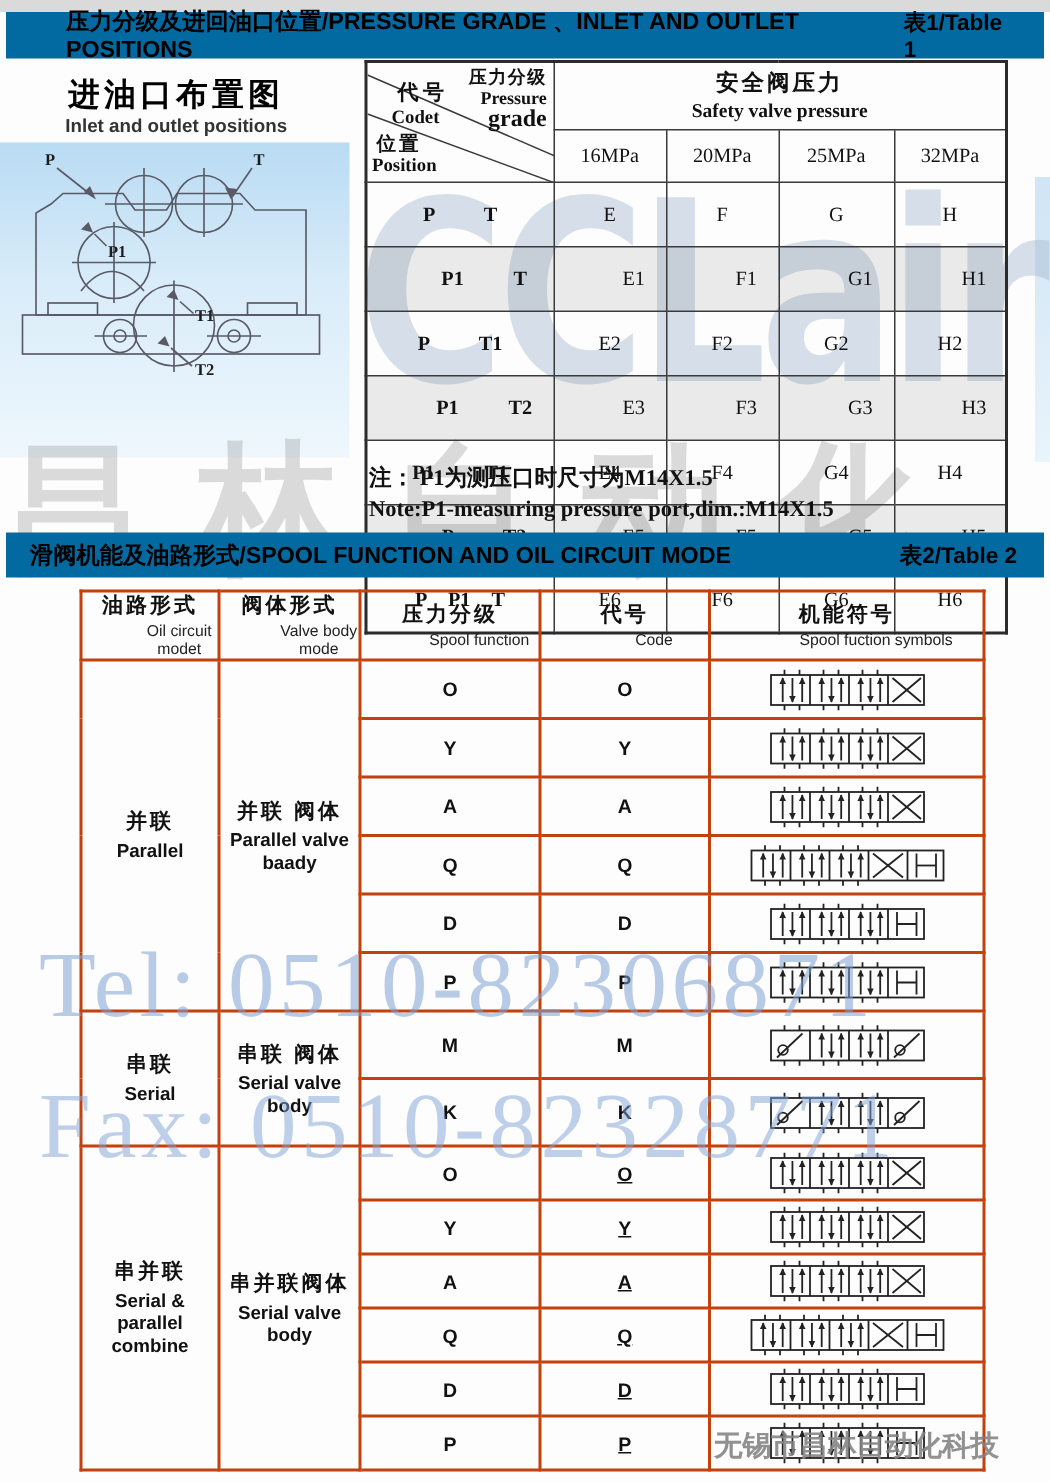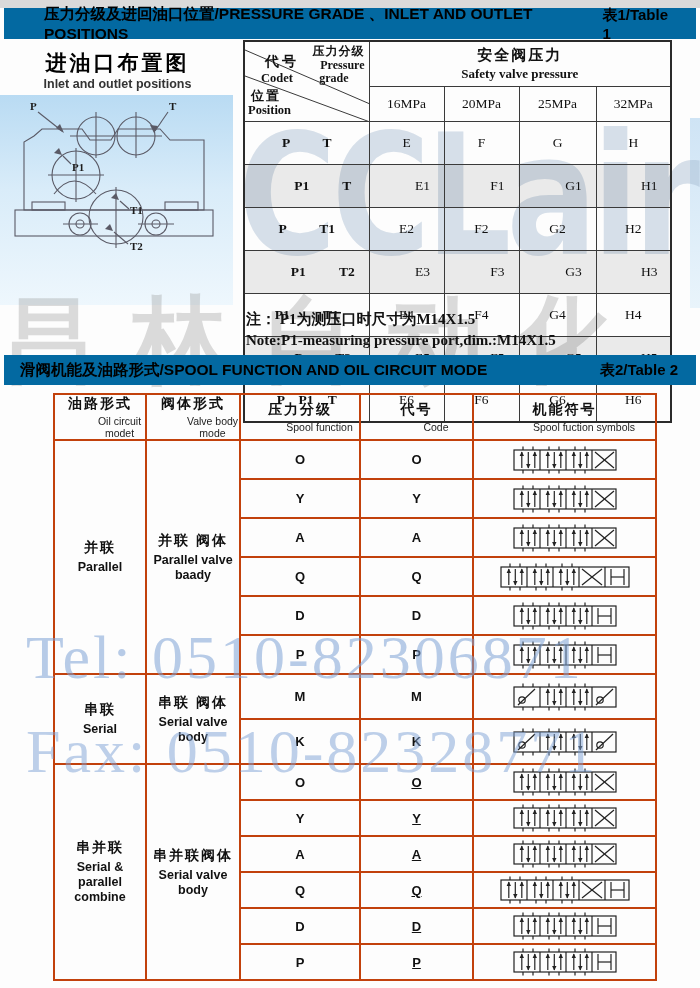--- a/index.html
+++ b/index.html
@@ -156,21 +156,21 @@
     <tr class="t1-h1">
       <td class="t1-corner" rowspan="2">
         <svg width="125" height="80" viewBox="0 0 125 80">
           <line x1="0" y1="8" x2="125" y2="62" stroke="#3a3a3a" stroke-width="1"></line>
           <line x1="0" y1="34" x2="125" y2="80" stroke="#3a3a3a" stroke-width="1"></line>
         </svg>
         <span class="lb lb-cn" style="left:20px;top:12px;font-size:14px;letter-spacing:3px;">代号</span>
         <span class="lb lb-en" style="left:16px;top:30px;font-size:12.5px;">Codet</span>
         <span class="lb lb-cn" style="right:4px;top:3px;font-size:12px;letter-spacing:1px;">压力分级</span>
         <span class="lb lb-en" style="right:4px;top:17px;font-size:12px;">Pressure</span>
-        <span class="lb lb-en" style="right:20px;top:30px;font-size:12px;">grade</span>
+        <span class="lb lb-en" style="right:4px;top:30px;font-size:16px;">grade</span>
         <span class="lb lb-cn" style="left:6px;top:47px;font-size:13px;letter-spacing:2px;">位置</span>
         <span class="lb lb-en" style="left:3px;top:62px;font-size:12.5px;">Position</span>
       </td>
       <td class="t1-safety" colspan="4">
         <div class="cn">安全阀压力</div>
         <div class="en">Safety valve pressure</div>
       </td>
     </tr>
     <tr class="t1-h2">
       <td class="t1-mpa">16MPa</td>
@@ -944,13 +944,14 @@
                 <line x1="98" y1="7" x2="98" y2="23"></line>
               </svg>
             </div>
           </td>
     </tr>
     </tbody>
   </table>
 
   <div class="wm wm-tel">Tel: 0510-82306871</div>
   <div class="wm wm-fax">Fax: 0510-82328771</div>
+  <div class="wm wm-company">无锡市昌林自动化科技</div>
 </div>
 
 </body></html>

